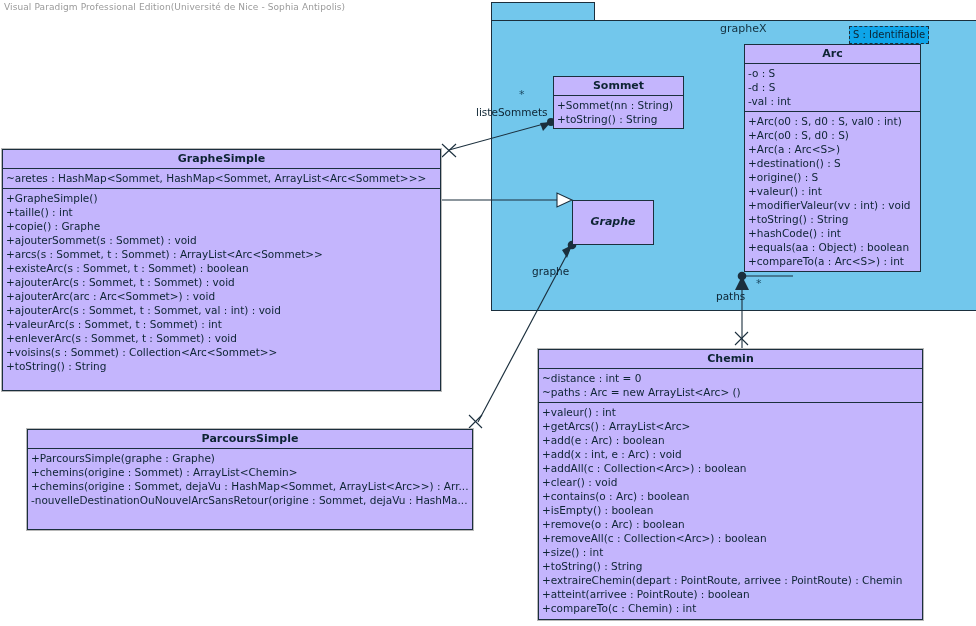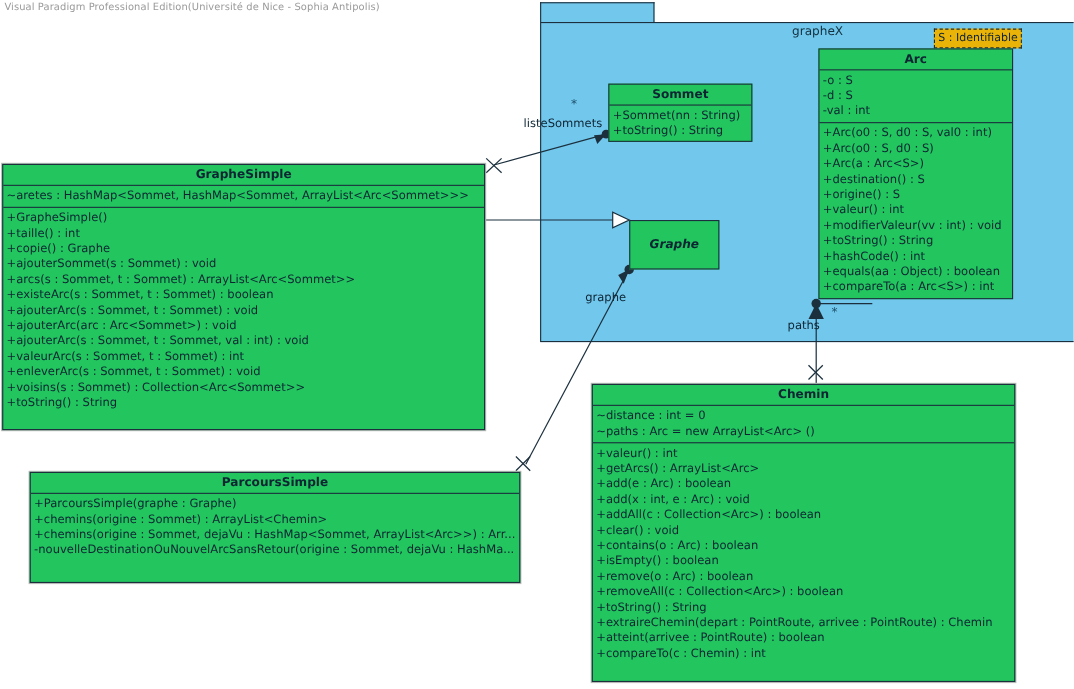--- a/index.html
+++ b/index.html
@@ -49,21 +49,21 @@
   .pkg-name {
     position: absolute;
     font-size: 11px;
     color: #13303f;
     font-family: "DejaVu Sans", sans-serif;
   }
   
   .cls {
     position: absolute;
     box-sizing: border-box;
-    background: #22c55e;
+    background: #c4b5fd;
     border: 1px solid #1b2f3d;
     font-family: "DejaVu Sans", sans-serif;
     color: #0d2433;
   }
   .cls.outlined {
     border: 1px solid #1b2f3d;
     box-shadow: 0 0 0 1px #b8b8b8;
   }
   .cls-name {
     text-align: center;
@@ -93,21 +93,21 @@
     line-height: 14px;
     white-space: nowrap;
     overflow: hidden;
     color: #0d2433;
     font-family: "DejaVu Sans", sans-serif;
   }
   
   .tparam {
     position: absolute;
     box-sizing: border-box;
-    background: #eab308;
+    background: #0ea5e9;
     border: 1px dashed #1b2f3d;
     font-size: 10px;
     line-height: 14px;
     padding: 1px 3px;
     color: #0d2433;
     white-space: nowrap;
     font-family: "DejaVu Sans", sans-serif;
   }
   
   .conn-label {
@@ -265,20 +265,21 @@
       <div class="mem">+valeur() : int</div>
       <div class="mem">+getArcs() : ArrayList&lt;Arc&gt;</div>
       <div class="mem">+add(e : Arc) : boolean</div>
       <div class="mem">+add(x : int, e : Arc) : void</div>
       <div class="mem">+addAll(c : Collection&lt;Arc&gt;) : boolean</div>
       <div class="mem">+clear() : void</div>
       <div class="mem">+contains(o : Arc) : boolean</div>
       <div class="mem">+isEmpty() : boolean</div>
       <div class="mem">+remove(o : Arc) : boolean</div>
       <div class="mem">+removeAll(c : Collection&lt;Arc&gt;) : boolean</div>
+      <div class="mem">+size() : int</div>
       <div class="mem">+toString() : String</div>
       <div class="mem">+extraireChemin(depart : PointRoute, arrivee : PointRoute) : Chemin</div>
       <div class="mem">+atteint(arrivee : PointRoute) : boolean</div>
       <div class="mem">+compareTo(c : Chemin) : int</div>
     </div>
   </div>
 
   <div class="conn-label" style="left:476px; top:106px;">listeSommets</div>
   <div class="mult-label" style="left:519px; top:88px;">*</div>
 

